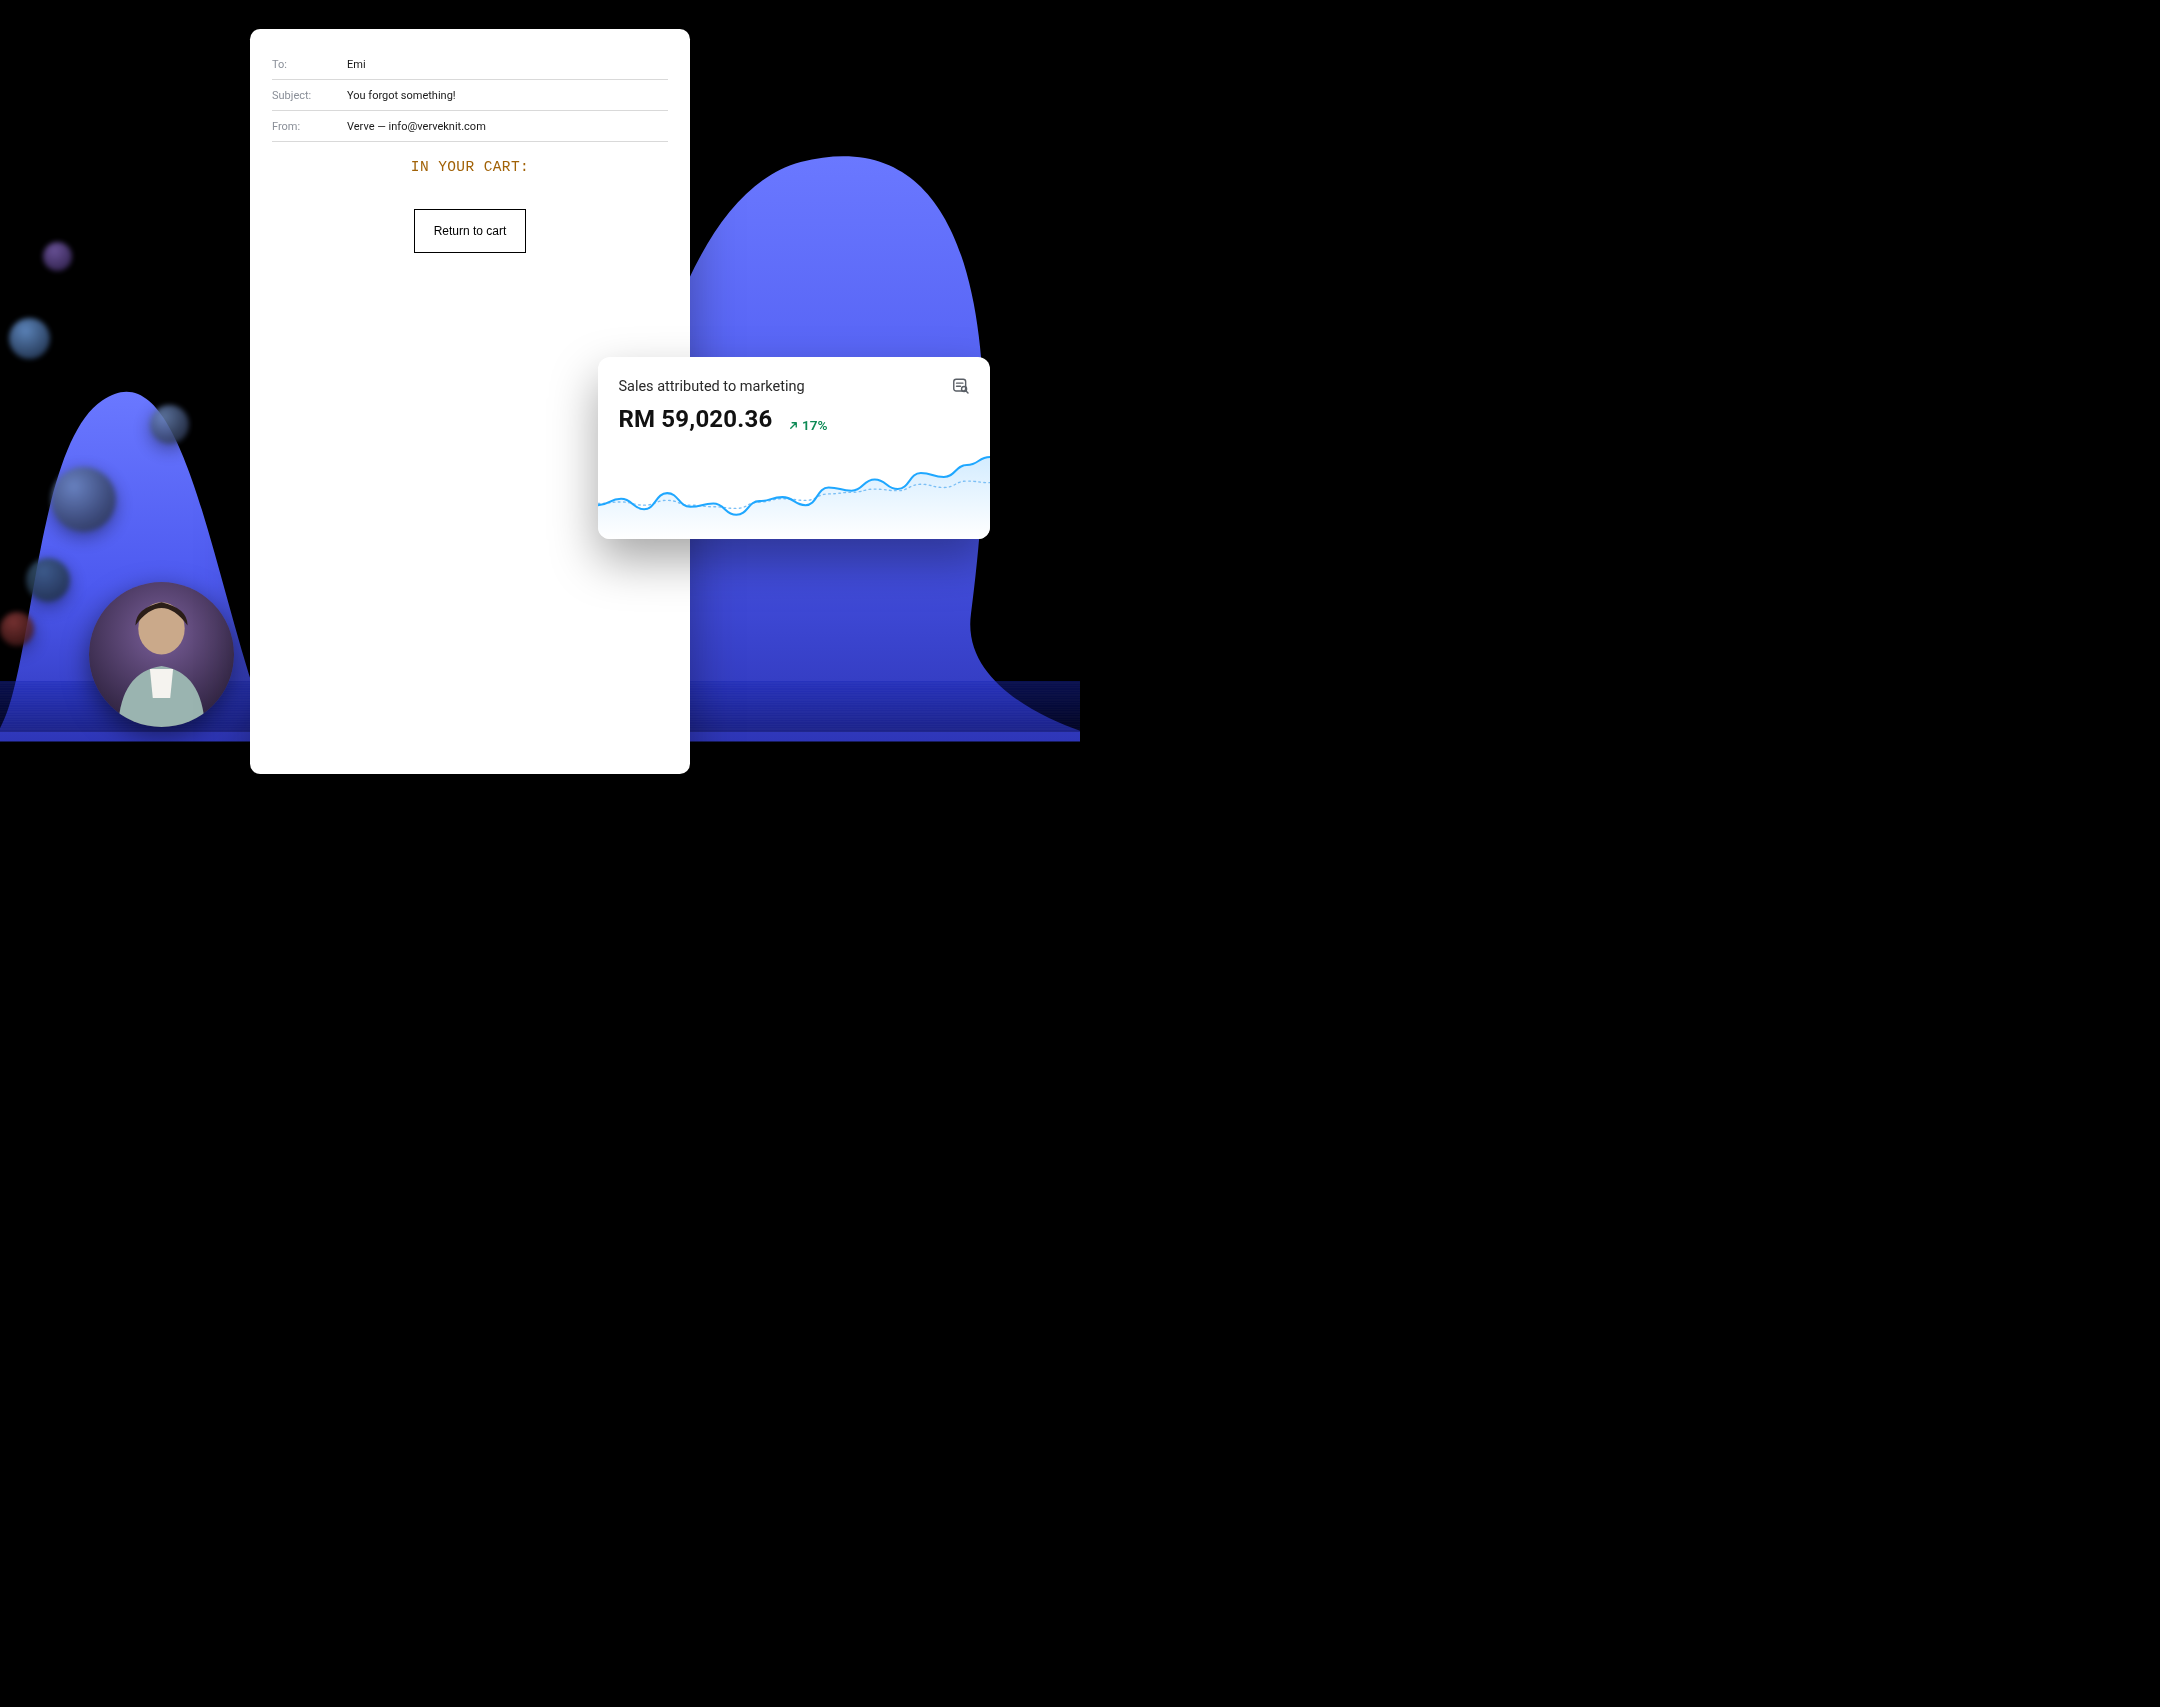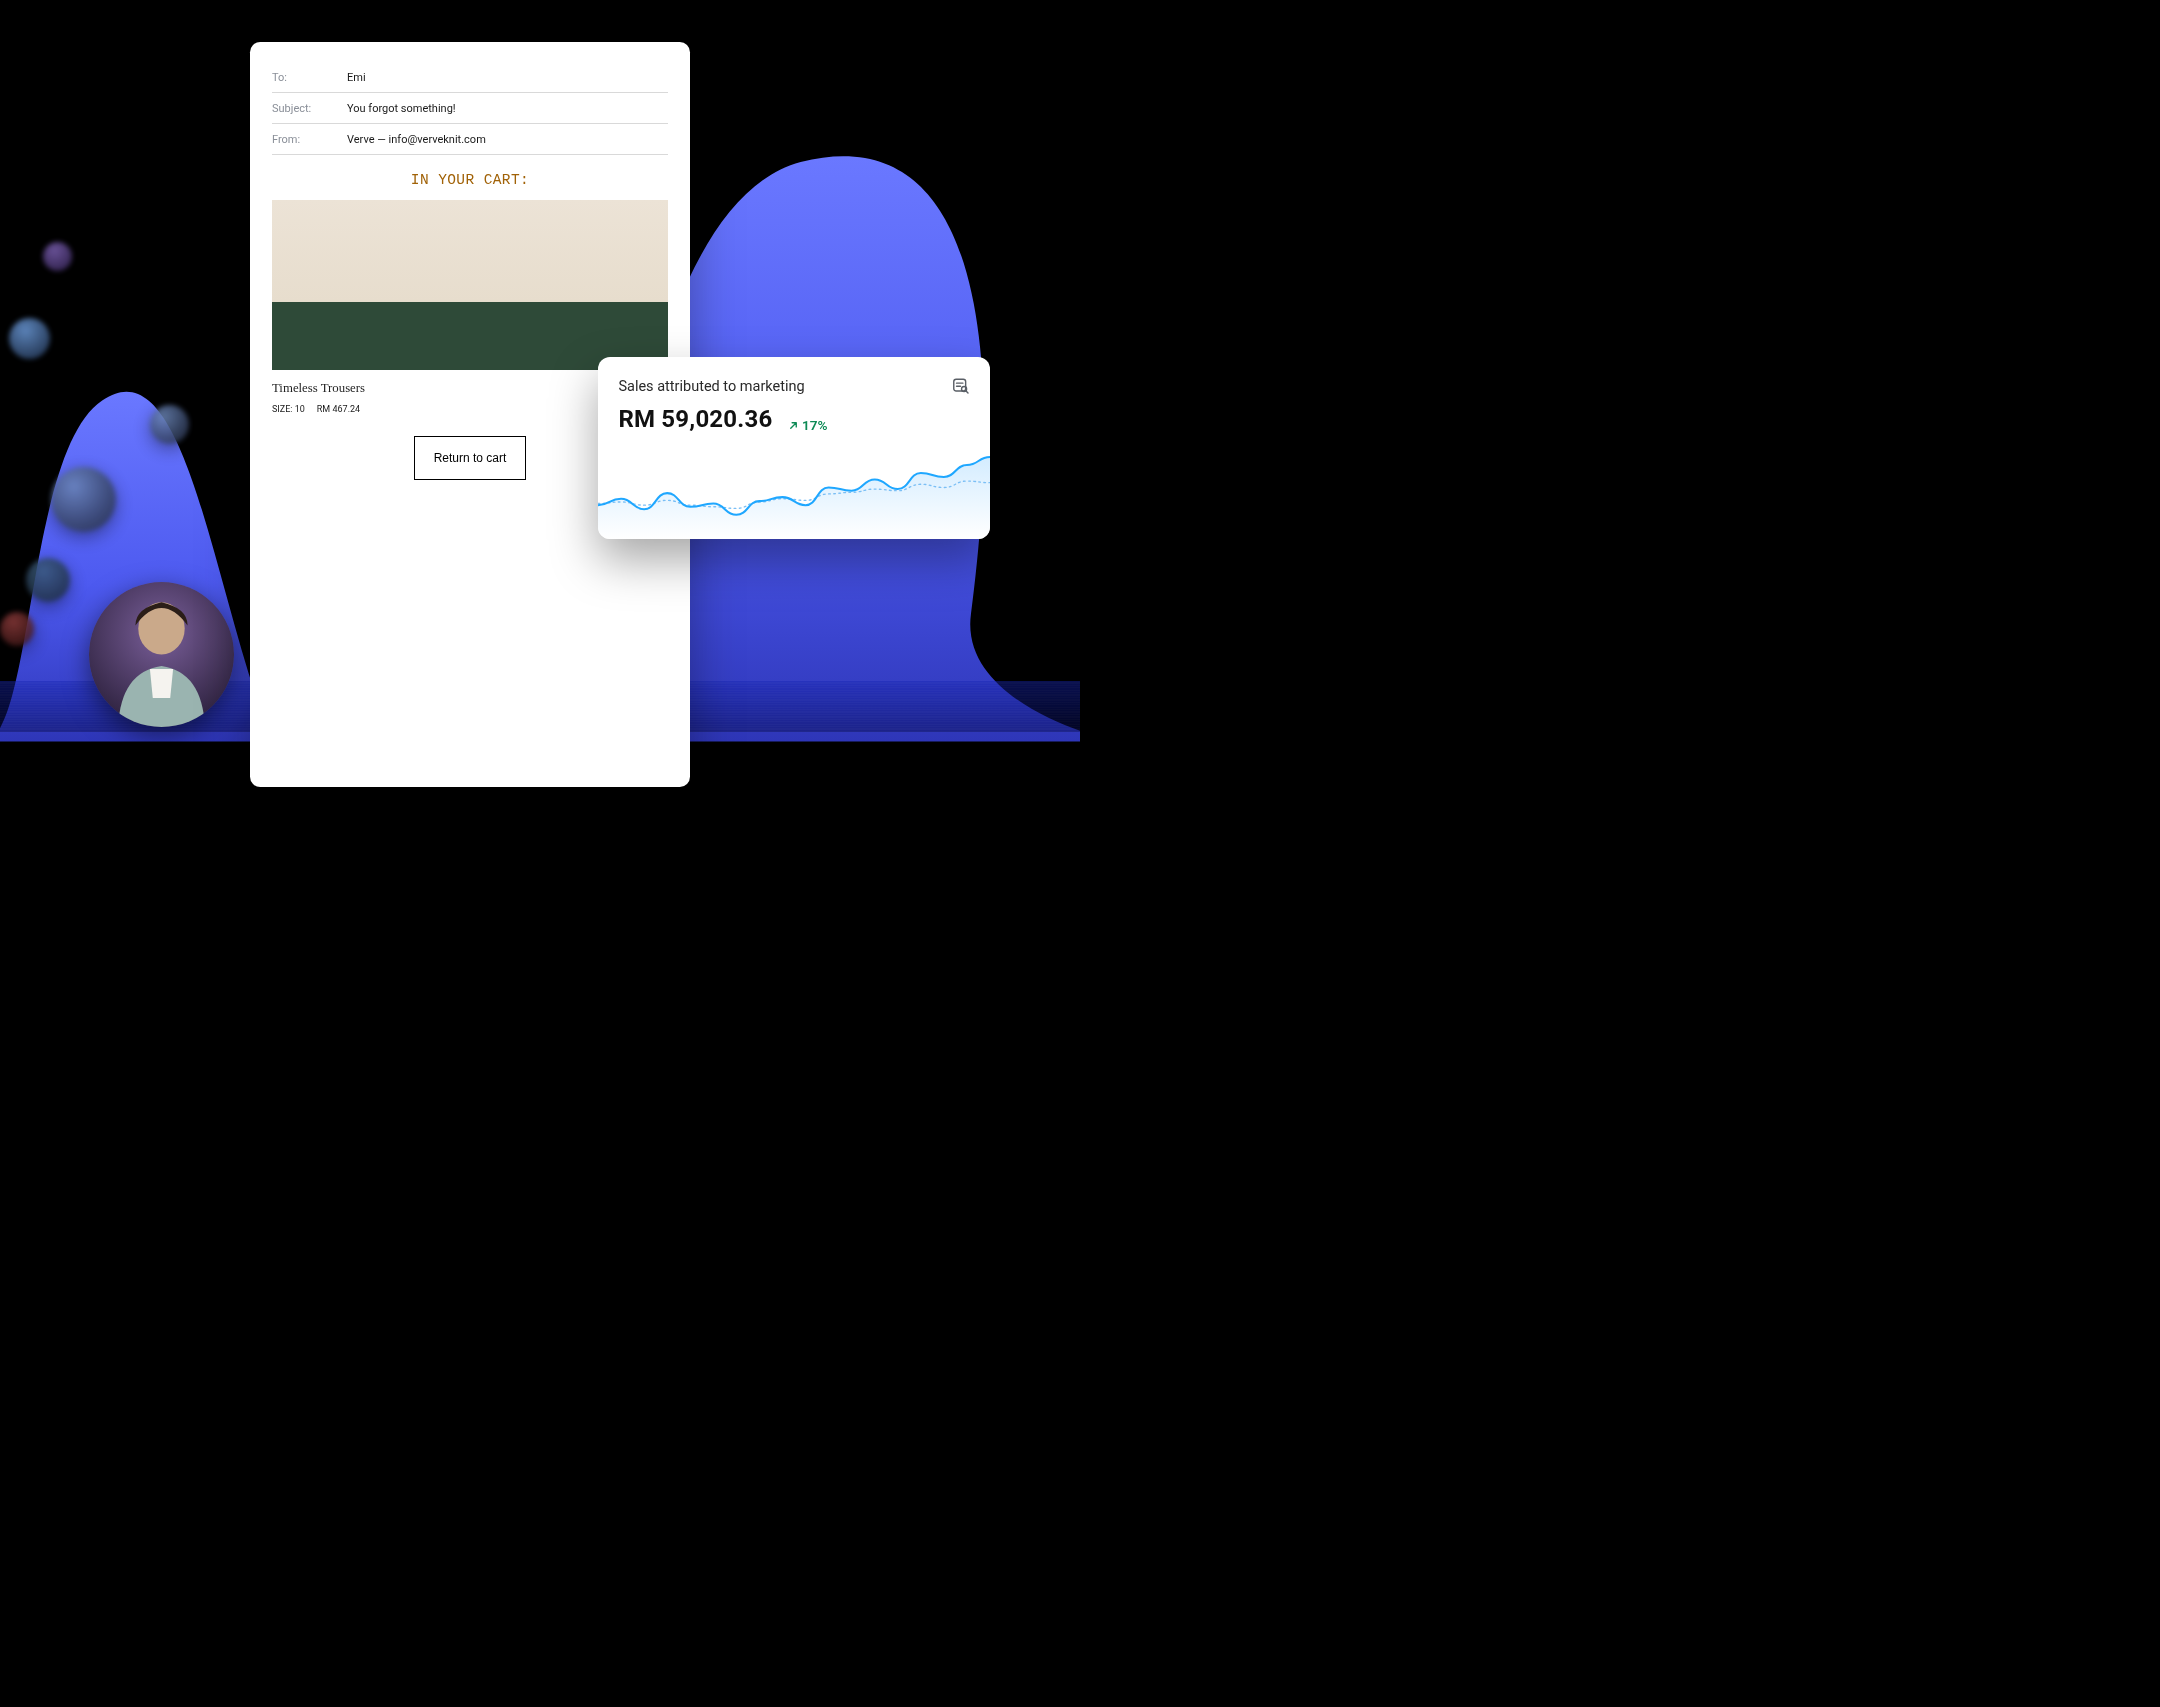--- a/index.html
+++ b/index.html
@@ -48,21 +48,21 @@
     width: 145px; height: 145px;
     border-radius: 50%;
     overflow: hidden;
     box-shadow: 0 8.5px 25.6px rgba(0,0,0,.5);
   }
   .avatar-main svg { width: 100%; height: 100%; display:block; }
 
   
   .email-card {
     position: absolute;
-    left: 250px; top: 42px;
+    left: 250px; top: 29px;
     width: 440px; height: 745px;
     background: #fff;
     border-radius: 10.2px;
     box-shadow: 0 25.6px 51px rgba(0,0,0,.35);
     padding: 20.4px 22px 24px;
     color: #1a1a1a;
   }
   .email-head { font-size: 11px; }
   .email-row {
     display: flex;
@@ -246,28 +246,20 @@
     <div class="email-row">
       <span class="lbl">From:</span>
       <span class="val">Verve — info@verveknit.com</span>
     </div>
   </div>
 
 
   <div class="cart-title">IN YOUR CART:</div>
 
   <div class="products">
-    <div class="product">
-      <div class="img p1"></div>
-      <div class="name">Timeless Trousers</div>
-      <div class="meta">
-        <span>SIZE: 10</span>
-        <span>RM 467.24</span>
-      </div>
-    </div>
   </div>
 
   <button class="return-btn">Return to cart</button>
 </div>
 
 <div class="metric-card">
   <div class="metric-head">
     <div class="metric-title">Sales attributed to marketing</div>
     <div class="metric-icon">
       <svg viewBox="0 0 24 24" fill="none" stroke="currentColor" stroke-width="1.8" stroke-linecap="round" stroke-linejoin="round">

